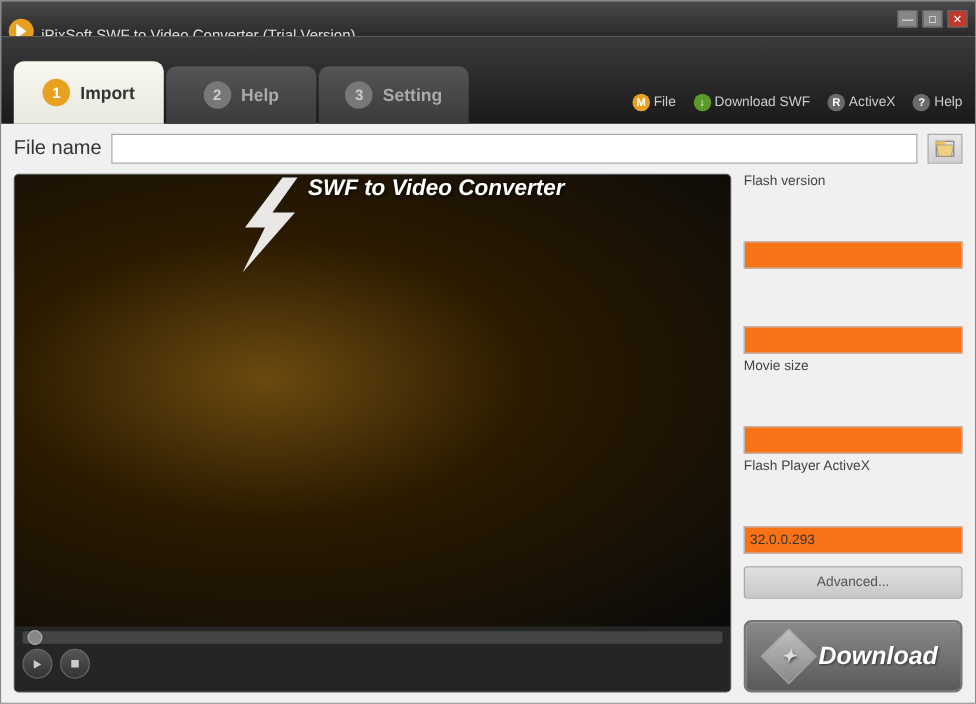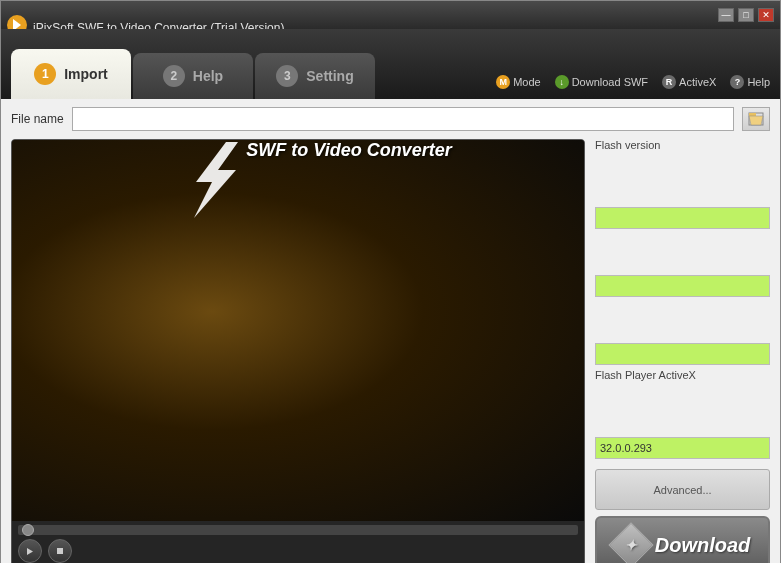--- a/index.html
+++ b/index.html
@@ -181,21 +181,21 @@
     
     .file-row {
       display: flex;
       align-items: center;
       gap: 8px;
       margin-bottom: 8px;
     }
 
     .file-label {
       color: #333;
-      font-size: 12px;
+      font-size: 16px;
       white-space: nowrap;
     }
 
     .file-input {
       flex: 1;
       height: 24px;
       border: 1px solid #aaa;
       background: white;
       padding: 2px 4px;
       font-size: 12px;
@@ -317,44 +317,44 @@
 
     .info-fields {
       display: flex;
       flex-direction: column;
       gap: 4px;
     }
 
     .field-group {
       display: flex;
       flex-direction: column;
-      gap: 14px;
+      gap: 0;
     }
 
     .field-label {
       color: #444;
       font-size: 11px;
     }
 
     .field-input {
       height: 22px;
       border: 1px solid #bbb;
-      background: #bef264;
+      background: #f97316;
       padding: 2px 4px;
       font-size: 11px;
       color: #333;
       margin-top: 42px;
     }
 
     .field-input.filled {
       color: #333;
     }
 
     .advanced-btn {
-      height: 41px;
+      height: 26px;
       background: linear-gradient(to bottom, #e0e0e0, #c8c8c8);
       border: 1px solid #aaa;
       border-radius: 3px;
       cursor: pointer;
       font-size: 11px;
       color: #555;
       display: flex;
       align-items: center;
       justify-content: center;
       margin-top: 4px;
@@ -428,21 +428,21 @@
       <span>Help</span>
     </div>
     <div class="tab">
       <span class="tab-num">3</span>
       <span>Setting</span>
     </div>
 
     <div class="nav-right">
       <div class="nav-right-item">
         <span class="nav-icon mode-icon">M</span>
-        <span>Mode</span>
+        <span>File</span>
       </div>
       <div class="nav-right-item">
         <span class="nav-icon download-icon">↓</span>
         <span>Download SWF</span>
       </div>
       <div class="nav-right-item">
         <span class="nav-icon register-icon">R</span>
         <span>ActiveX</span>
       </div>
       <div class="nav-right-item">
@@ -503,20 +503,21 @@
             <span class="field-label">Flash version</span>
             <input type="text" class="field-input" readonly="" value="" style="">
           </div>
 
 
           <div class="field-group">
             <input type="text" class="field-input" readonly="" value="" style="">
           </div>
 
           <div class="field-group">
+            <span class="field-label">Movie size</span>
             <input type="text" class="field-input" readonly="" value="" style="">
           </div>
 
           <div class="field-group">
             <span class="field-label">Flash Player ActiveX</span>
             <input type="text" class="field-input filled" value="32.0.0.293" readonly="" style="">
           </div>
 
         </div>
 

